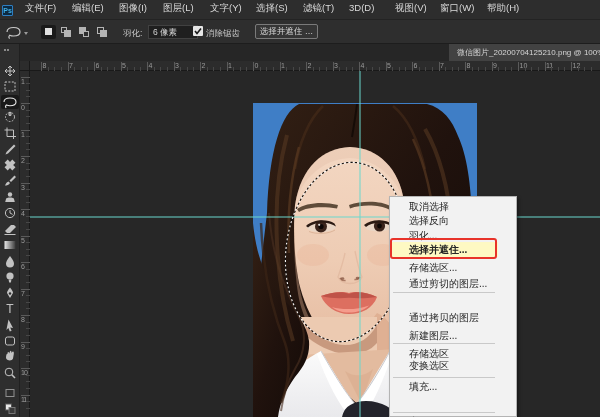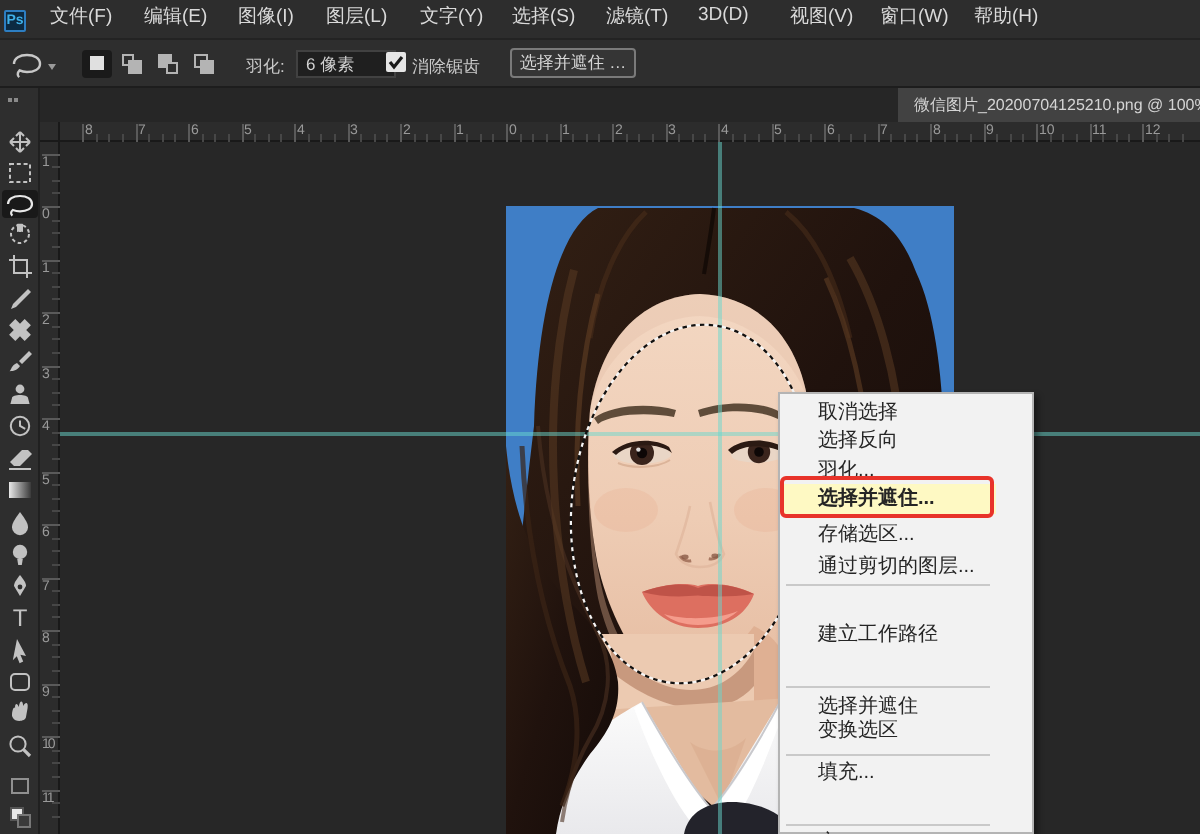--- a/index.html
+++ b/index.html
@@ -491,23 +491,24 @@
     </div>
 
   <div id="ctxmenu" class="abs">
     <div class="mitem" style="top:2px">取消选择</div>
     <div class="mitem" style="top:16px">选择反向</div>
     <div class="mitem" style="top:30.5px">羽化...</div>
     <div class="mitem" id="hlitem" style="top:45px">选择并遮住...</div>
     <div class="mitem" style="top:63px">存储选区...</div>
     <div class="mitem" style="top:78.5px">通过剪切的图层...</div>
     <div class="msep" style="top:95px"></div>
-    <div class="mitem" style="top:112.5px">建立工作路径</div>
+    <div class="mitem" style="top:112.5px">通过拷贝的图层</div>
+    <div class="mitem" style="top:130.5px">新建图层...</div>
     <div class="msep" style="top:146px"></div>
-    <div class="mitem" style="top:148.5px">选择并遮住</div>
+    <div class="mitem" style="top:148.5px">存储选区</div>
     <div class="mitem" style="top:161px">变换选区</div>
     <div class="msep" style="top:179.5px"></div>
     <div class="mitem" style="top:181.5px">填充...</div>
     <div class="msep" style="top:215px"></div>
     <div class="mitem" style="top:217px">变...</div>
   </div>
   <div id="redbox" class="abs"></div>
 
 </div>
 

